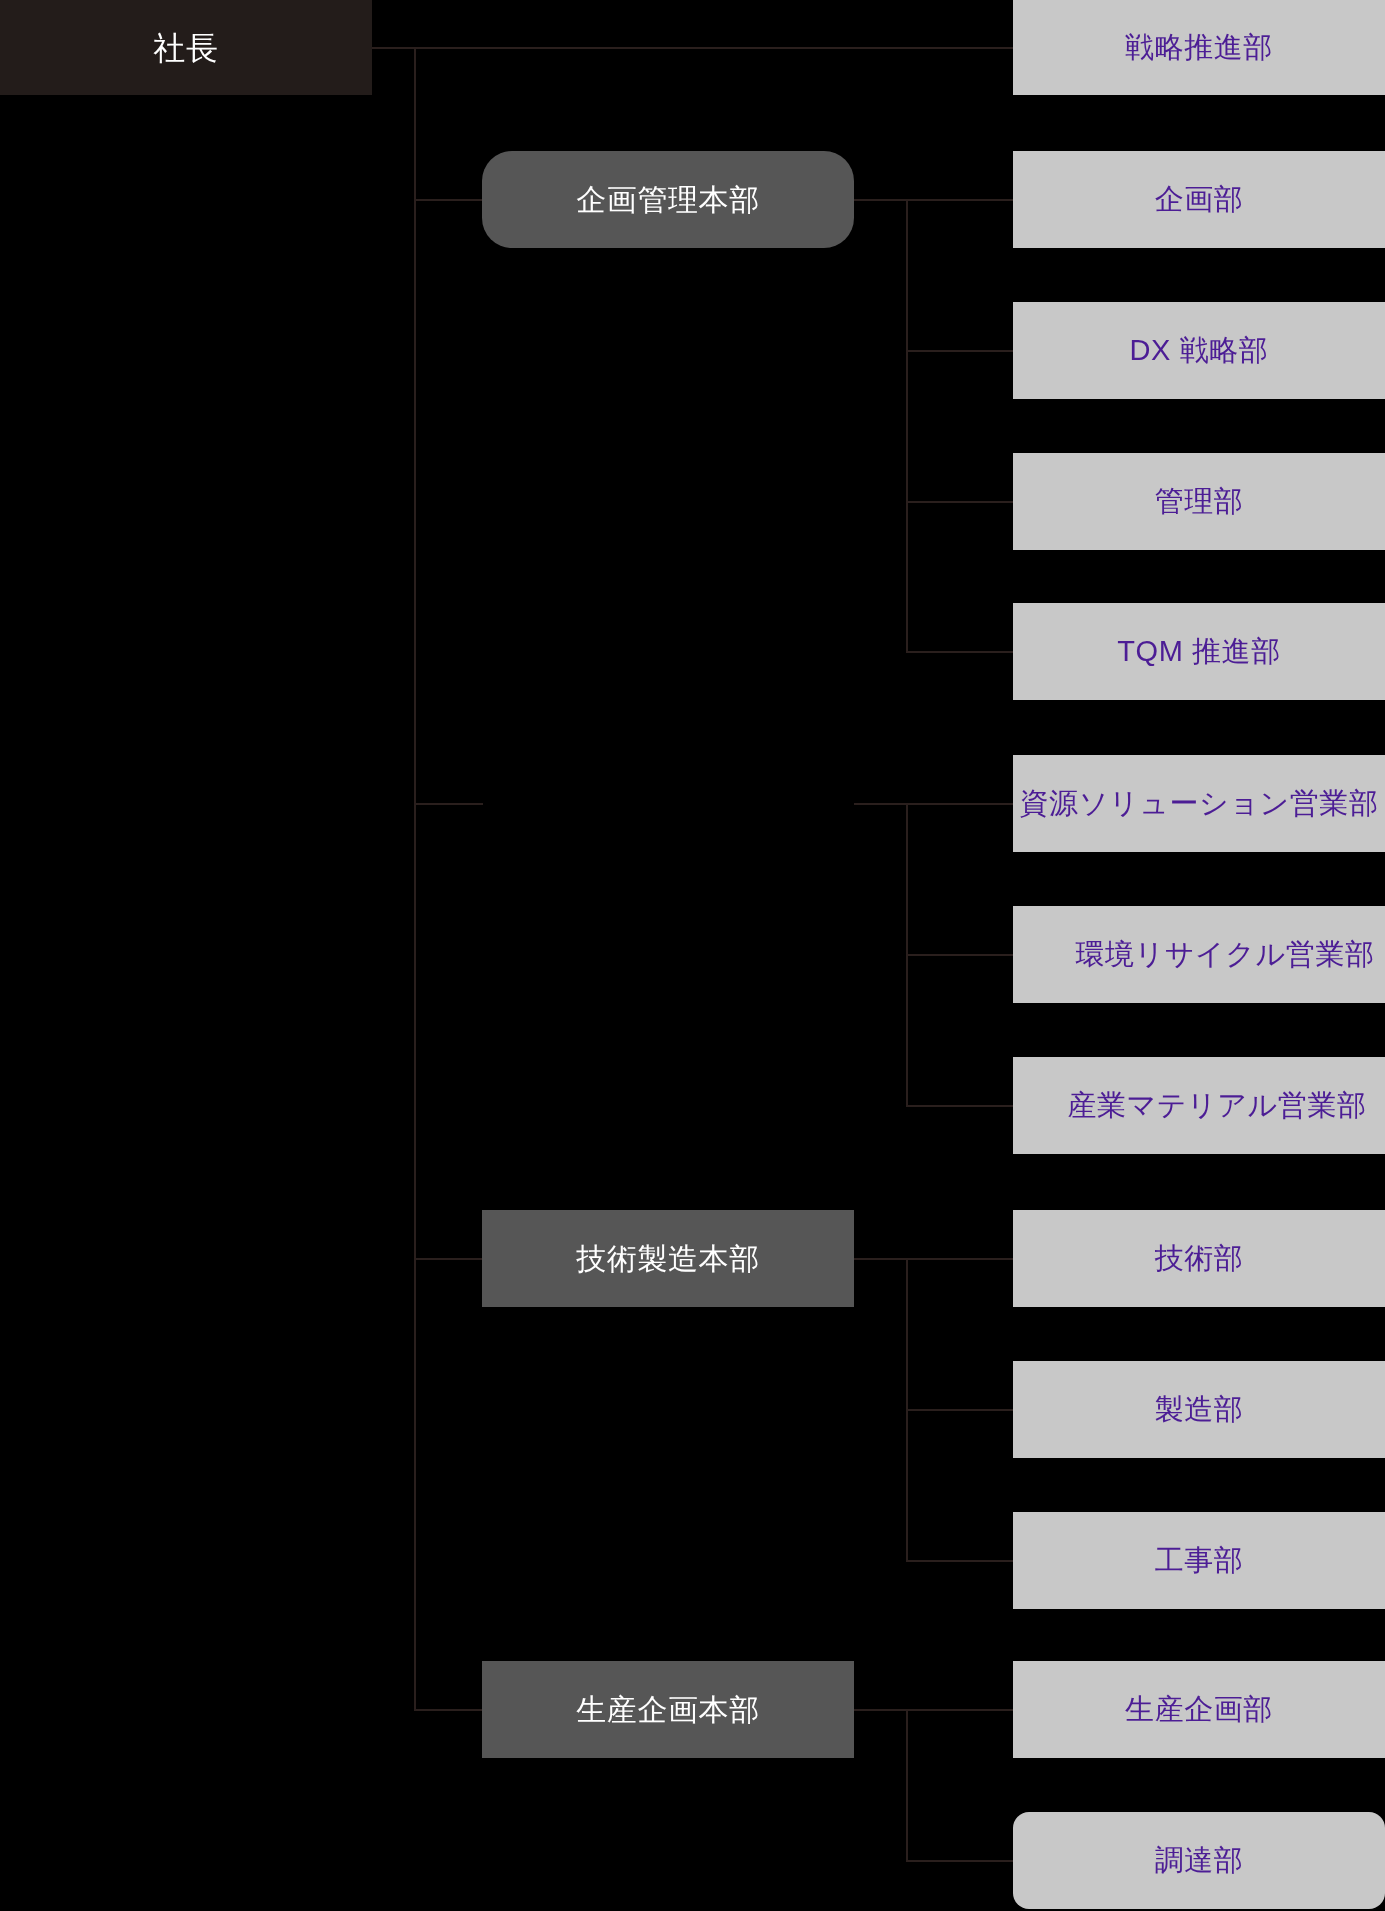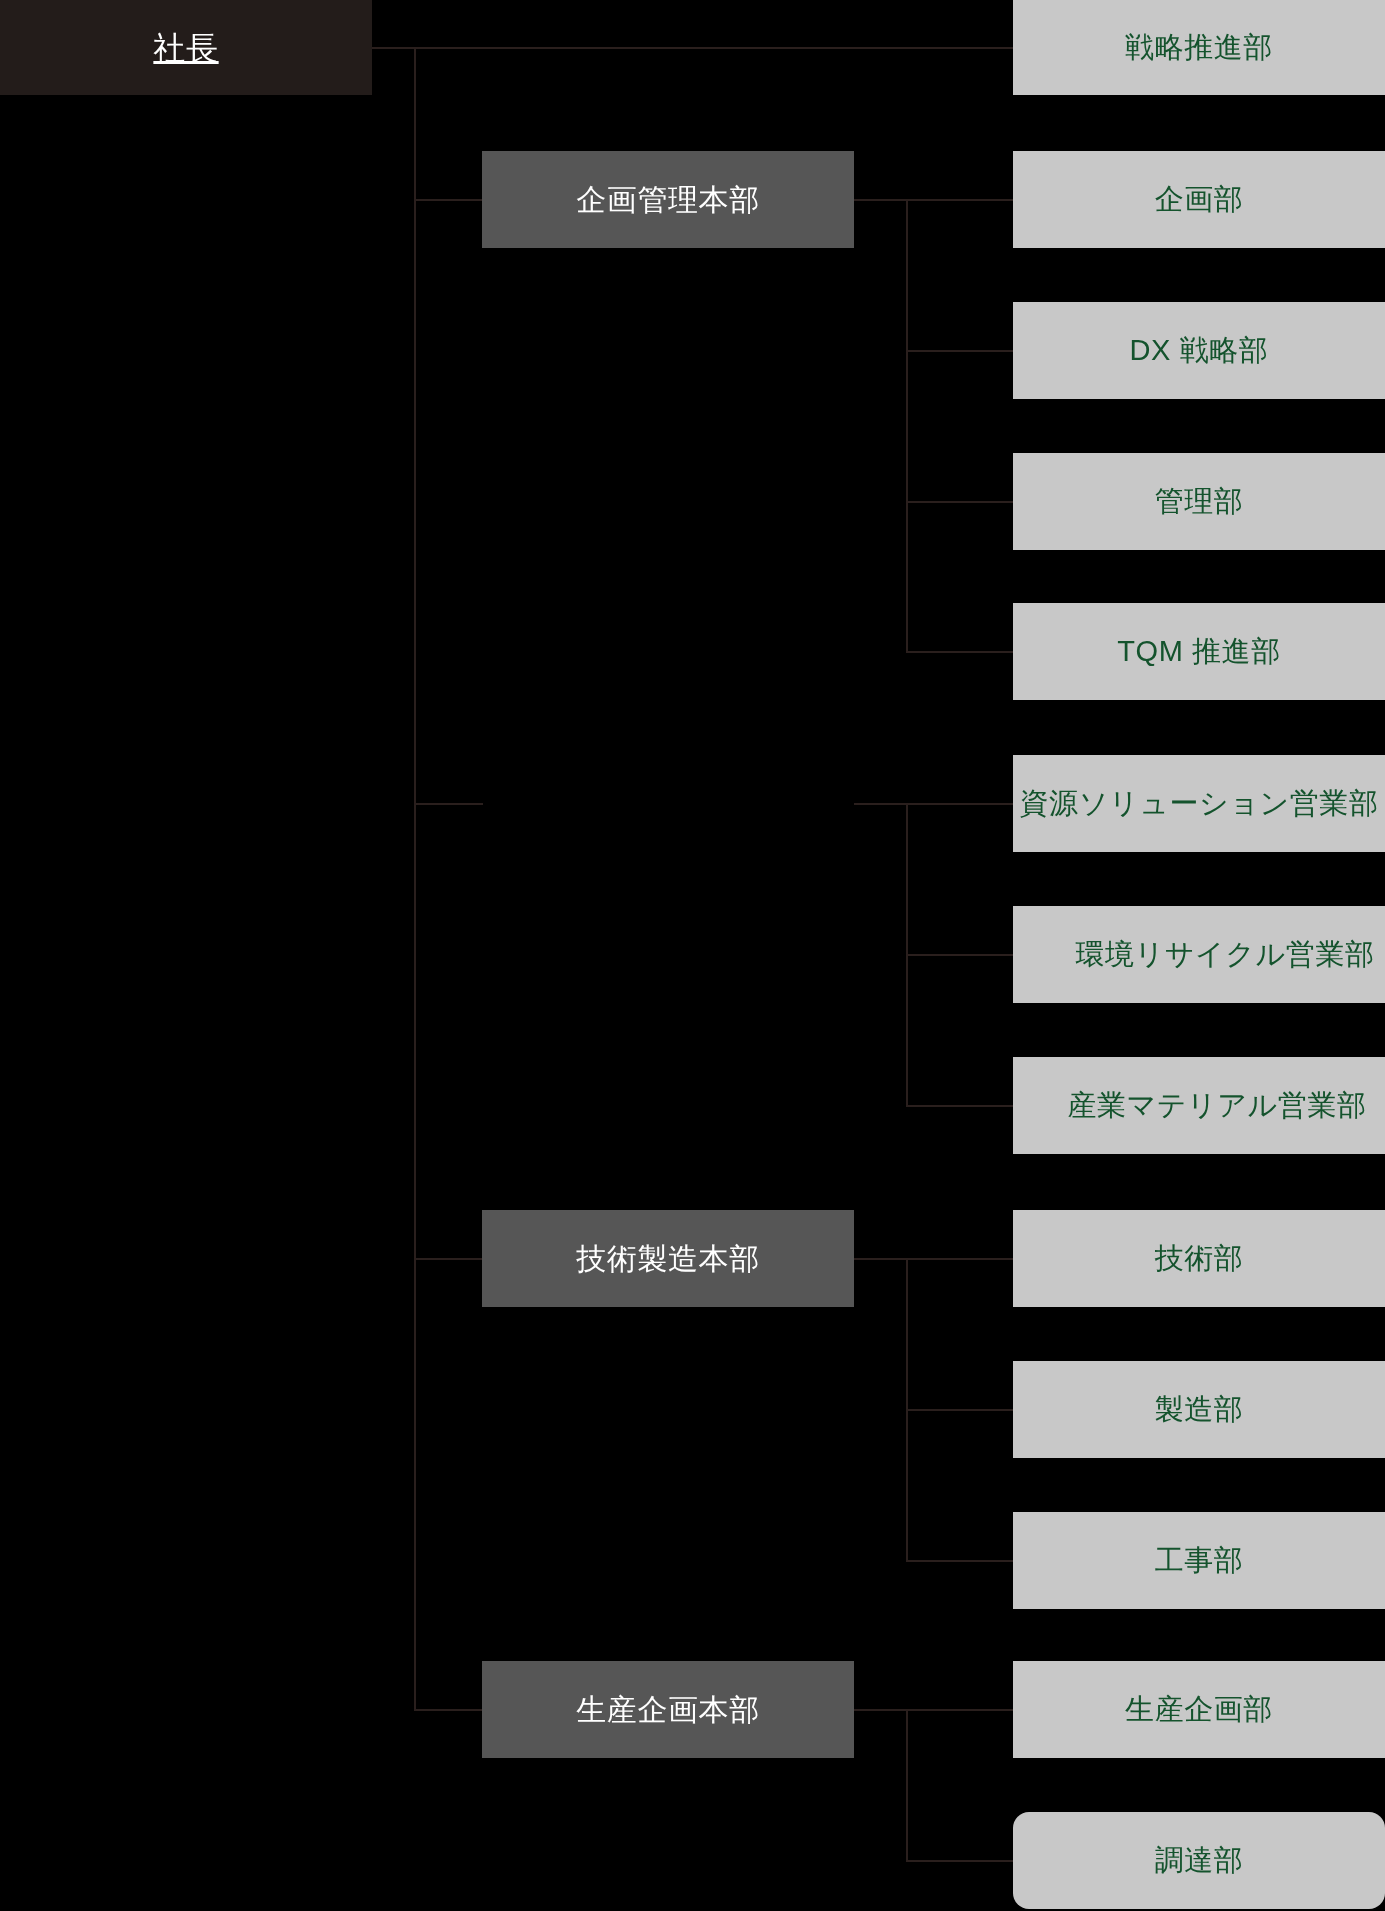--- a/index.html
+++ b/index.html
@@ -32,21 +32,21 @@
     color: #ffffff;
     font-size: 32px;
   }
   .node.level2 {
     background: #565656;
     color: #ffffff;
     font-size: 30px;
   }
   .node.level3 {
     background: #c8c8c8;
-    color: #14532d;
+    color: #4c1d95;
     font-size: 29px;
   }
   .conn {
     position: absolute;
     background: #2a1f1d;
   }
   .conn.h { height: 2px; }
   .conn.v { width: 2px; }
 </style>
 </head>
@@ -76,29 +76,29 @@
 
   <div class="conn h" style="left:854px; top:1258px; width:160px;"></div>
   <div class="conn v" style="left:906px; top:1258px; height:302px;"></div>
   <div class="conn h" style="left:906px; top:1409px; width:108px;"></div>
   <div class="conn h" style="left:906px; top:1560px; width:108px;"></div>
 
   <div class="conn h" style="left:854px; top:1709px; width:160px;"></div>
   <div class="conn v" style="left:906px; top:1709px; height:151px;"></div>
   <div class="conn h" style="left:906px; top:1860px; width:108px;"></div>
 
-  <div class="node level1" style="left:0px; top:0px; width:372px; height:95px;text-decoration:underline;">
+  <div class="node level1" style="left:0px; top:0px; width:372px; height:95px;">
     <span>社長</span>
   </div>
 
   <div class="node level3" style="left:1013px; top:0px; width:372px; height:95px;">
     <span>戦略推進部</span>
   </div>
 
-  <div class="node level2" style="left:482px; top:151px; width:372px; height:97px;">
+  <div class="node level2" style="left:482px; top:151px; width:372px; height:97px;border-radius:30px;">
     <span>企画管理本部</span>
   </div>
   <div class="node level3" style="left:1013px; top:151px; width:372px; height:97px;">
     <span>企画部</span>
   </div>
   <div class="node level3" style="left:1013px; top:302px; width:372px; height:97px;">
     <span>DX 戦略部</span>
   </div>
   <div class="node level3" style="left:1013px; top:453px; width:372px; height:97px;">
     <span>管理部</span>

